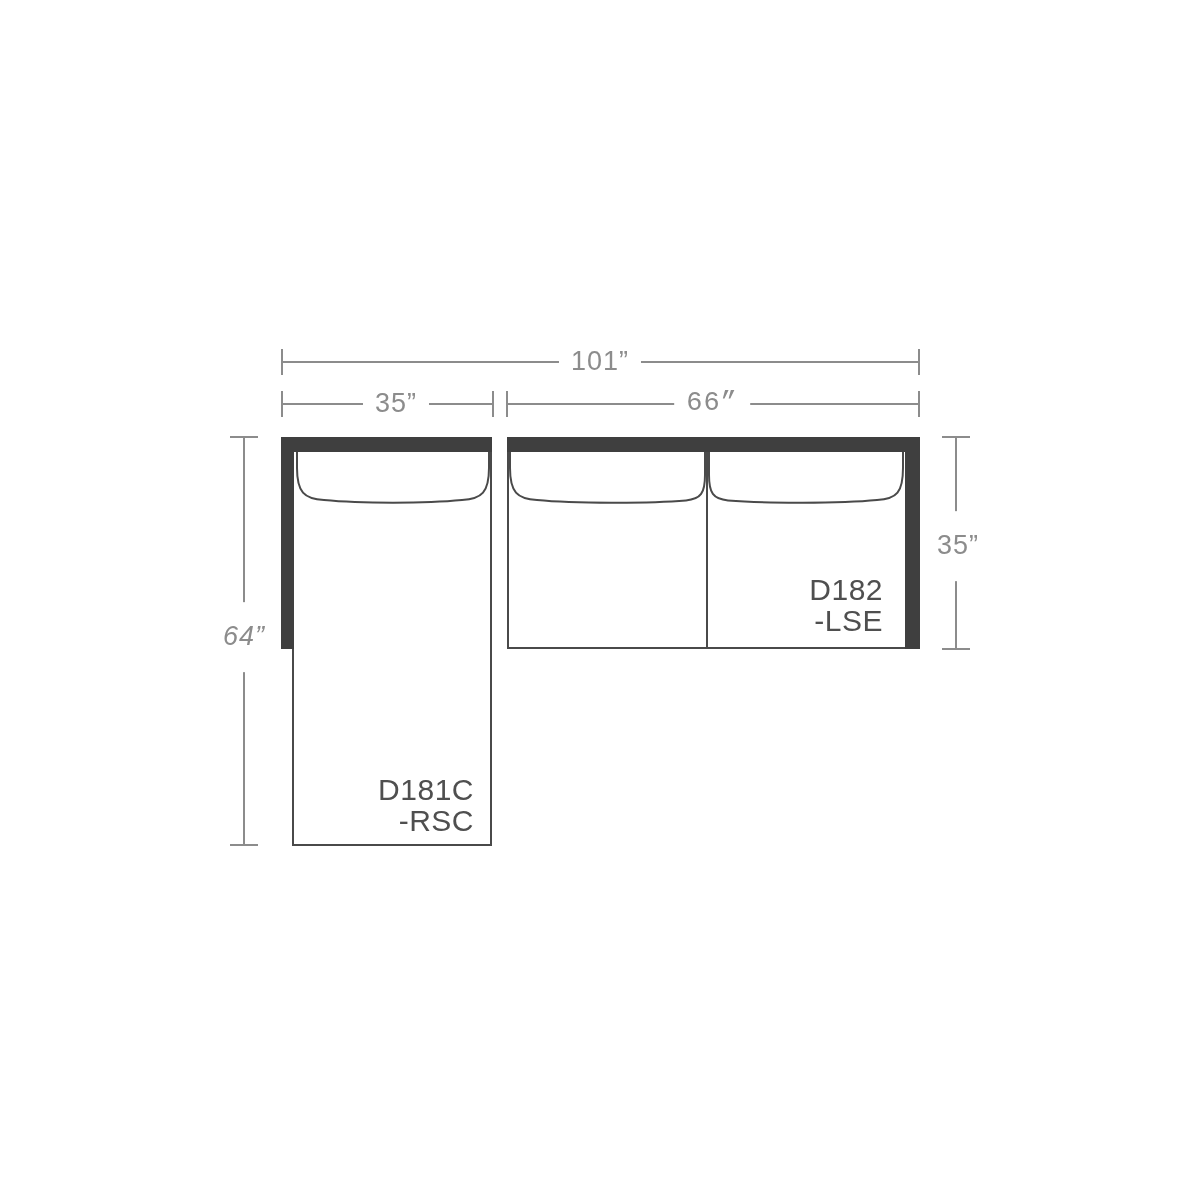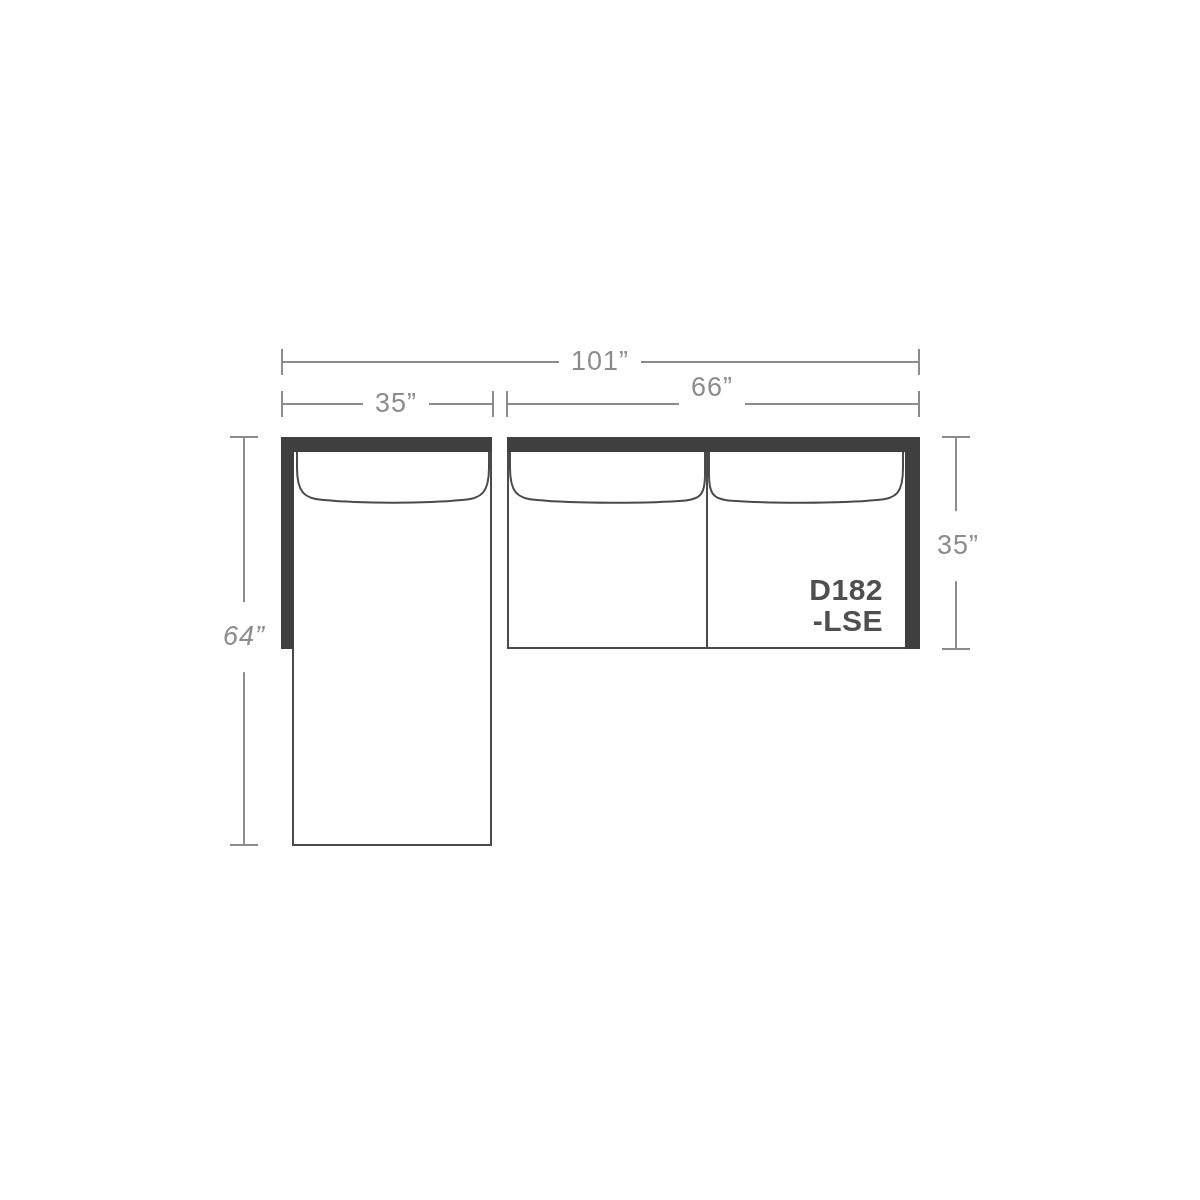--- a/index.html
+++ b/index.html
@@ -51,21 +51,21 @@
     white-space: nowrap;
     line-height: 1.1;
   }
   .dim-label.vertical-line-label {
     padding: 20px 7px;
   }
   .piece-label {
     position: absolute;
     color: var(--label-text, #4F4F4F);
     font-size: 30px;
-    font-weight: 700;
+    font-weight: 400;
     letter-spacing: 0.5px;
     line-height: 31px;
     text-align: right;
     white-space: nowrap;
   }
 </style>
 </head>
 <body>
 
 <div class="stage">
@@ -116,25 +116,29 @@
       <path class="cushion" d="M 510 452 L 510 468 C 510 492 517 499 537 500 C 573 503.5 650 503.5 686 500.5 C 701 499 705 493 705 475 L 705 452"></path>
       <path class="cushion" d="M 709 452 L 709 475 C 709 493 713 499 728 500.5 C 764 503.5 841 503.5 877 500 C 897 499 903 492 903 468 L 903 452"></path>
       <line class="outline" x1="707" y1="452" x2="707" y2="648"></line>
     </g>
   </svg>
 
   <div class="dim-label" style="left:600px; top:362px;">101”</div>
 
   <div class="dim-label" style="left:396px; top:404px;">35”</div>
 
-  <div class="dim-label" style="left:712px; top:388px;">66”</div>
+  <div class="dim-label" style="left:712px; top:404px;font-family:Liberation Mono, monospace;">66”</div>
 
   <div class="dim-label vertical-line-label" style="left:244px; top:637px;font-style:italic;">64”</div>
 
   <div class="dim-label vertical-line-label" style="left:958px; top:546px;">35”</div>
 
+  <div class="piece-label" style="right:726px; top:774px;">
+    <div>D181C</div>
+    <div>-RSC</div>
+  </div>
 
   <div class="piece-label" style="right:317px; top:574px;">
     <div>D182</div>
     <div>-LSE</div>
   </div>
 
 </div>
 
 </body></html>

